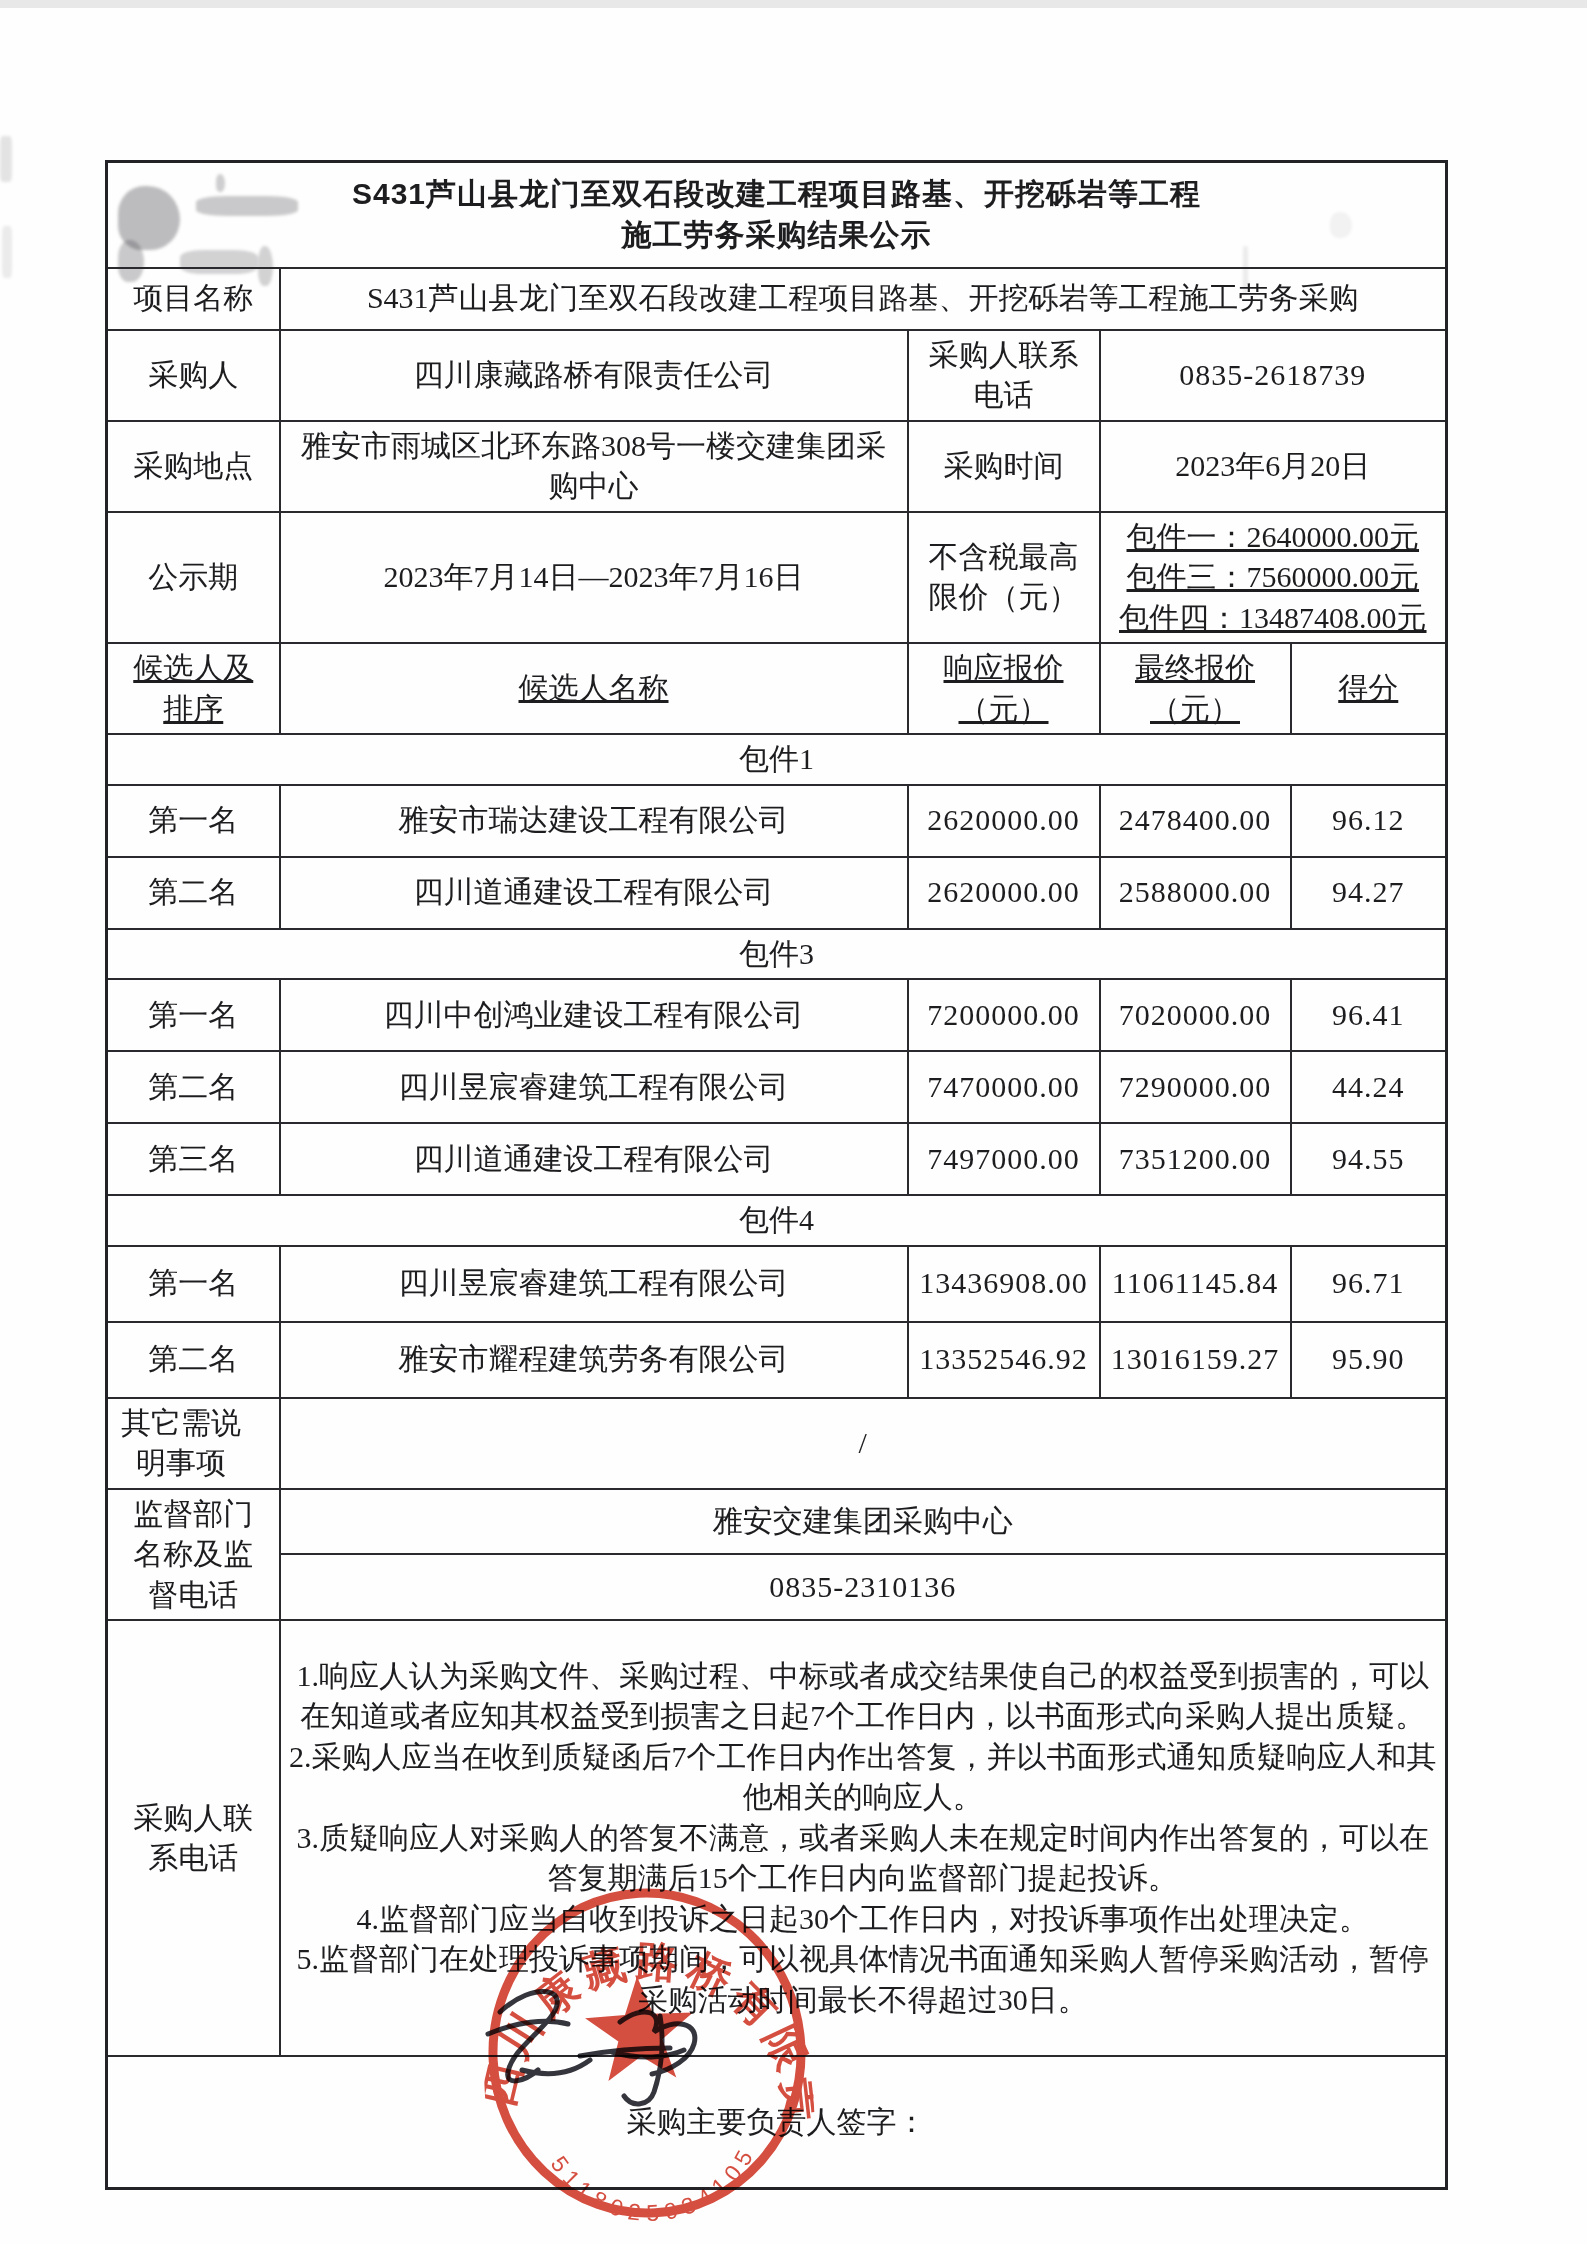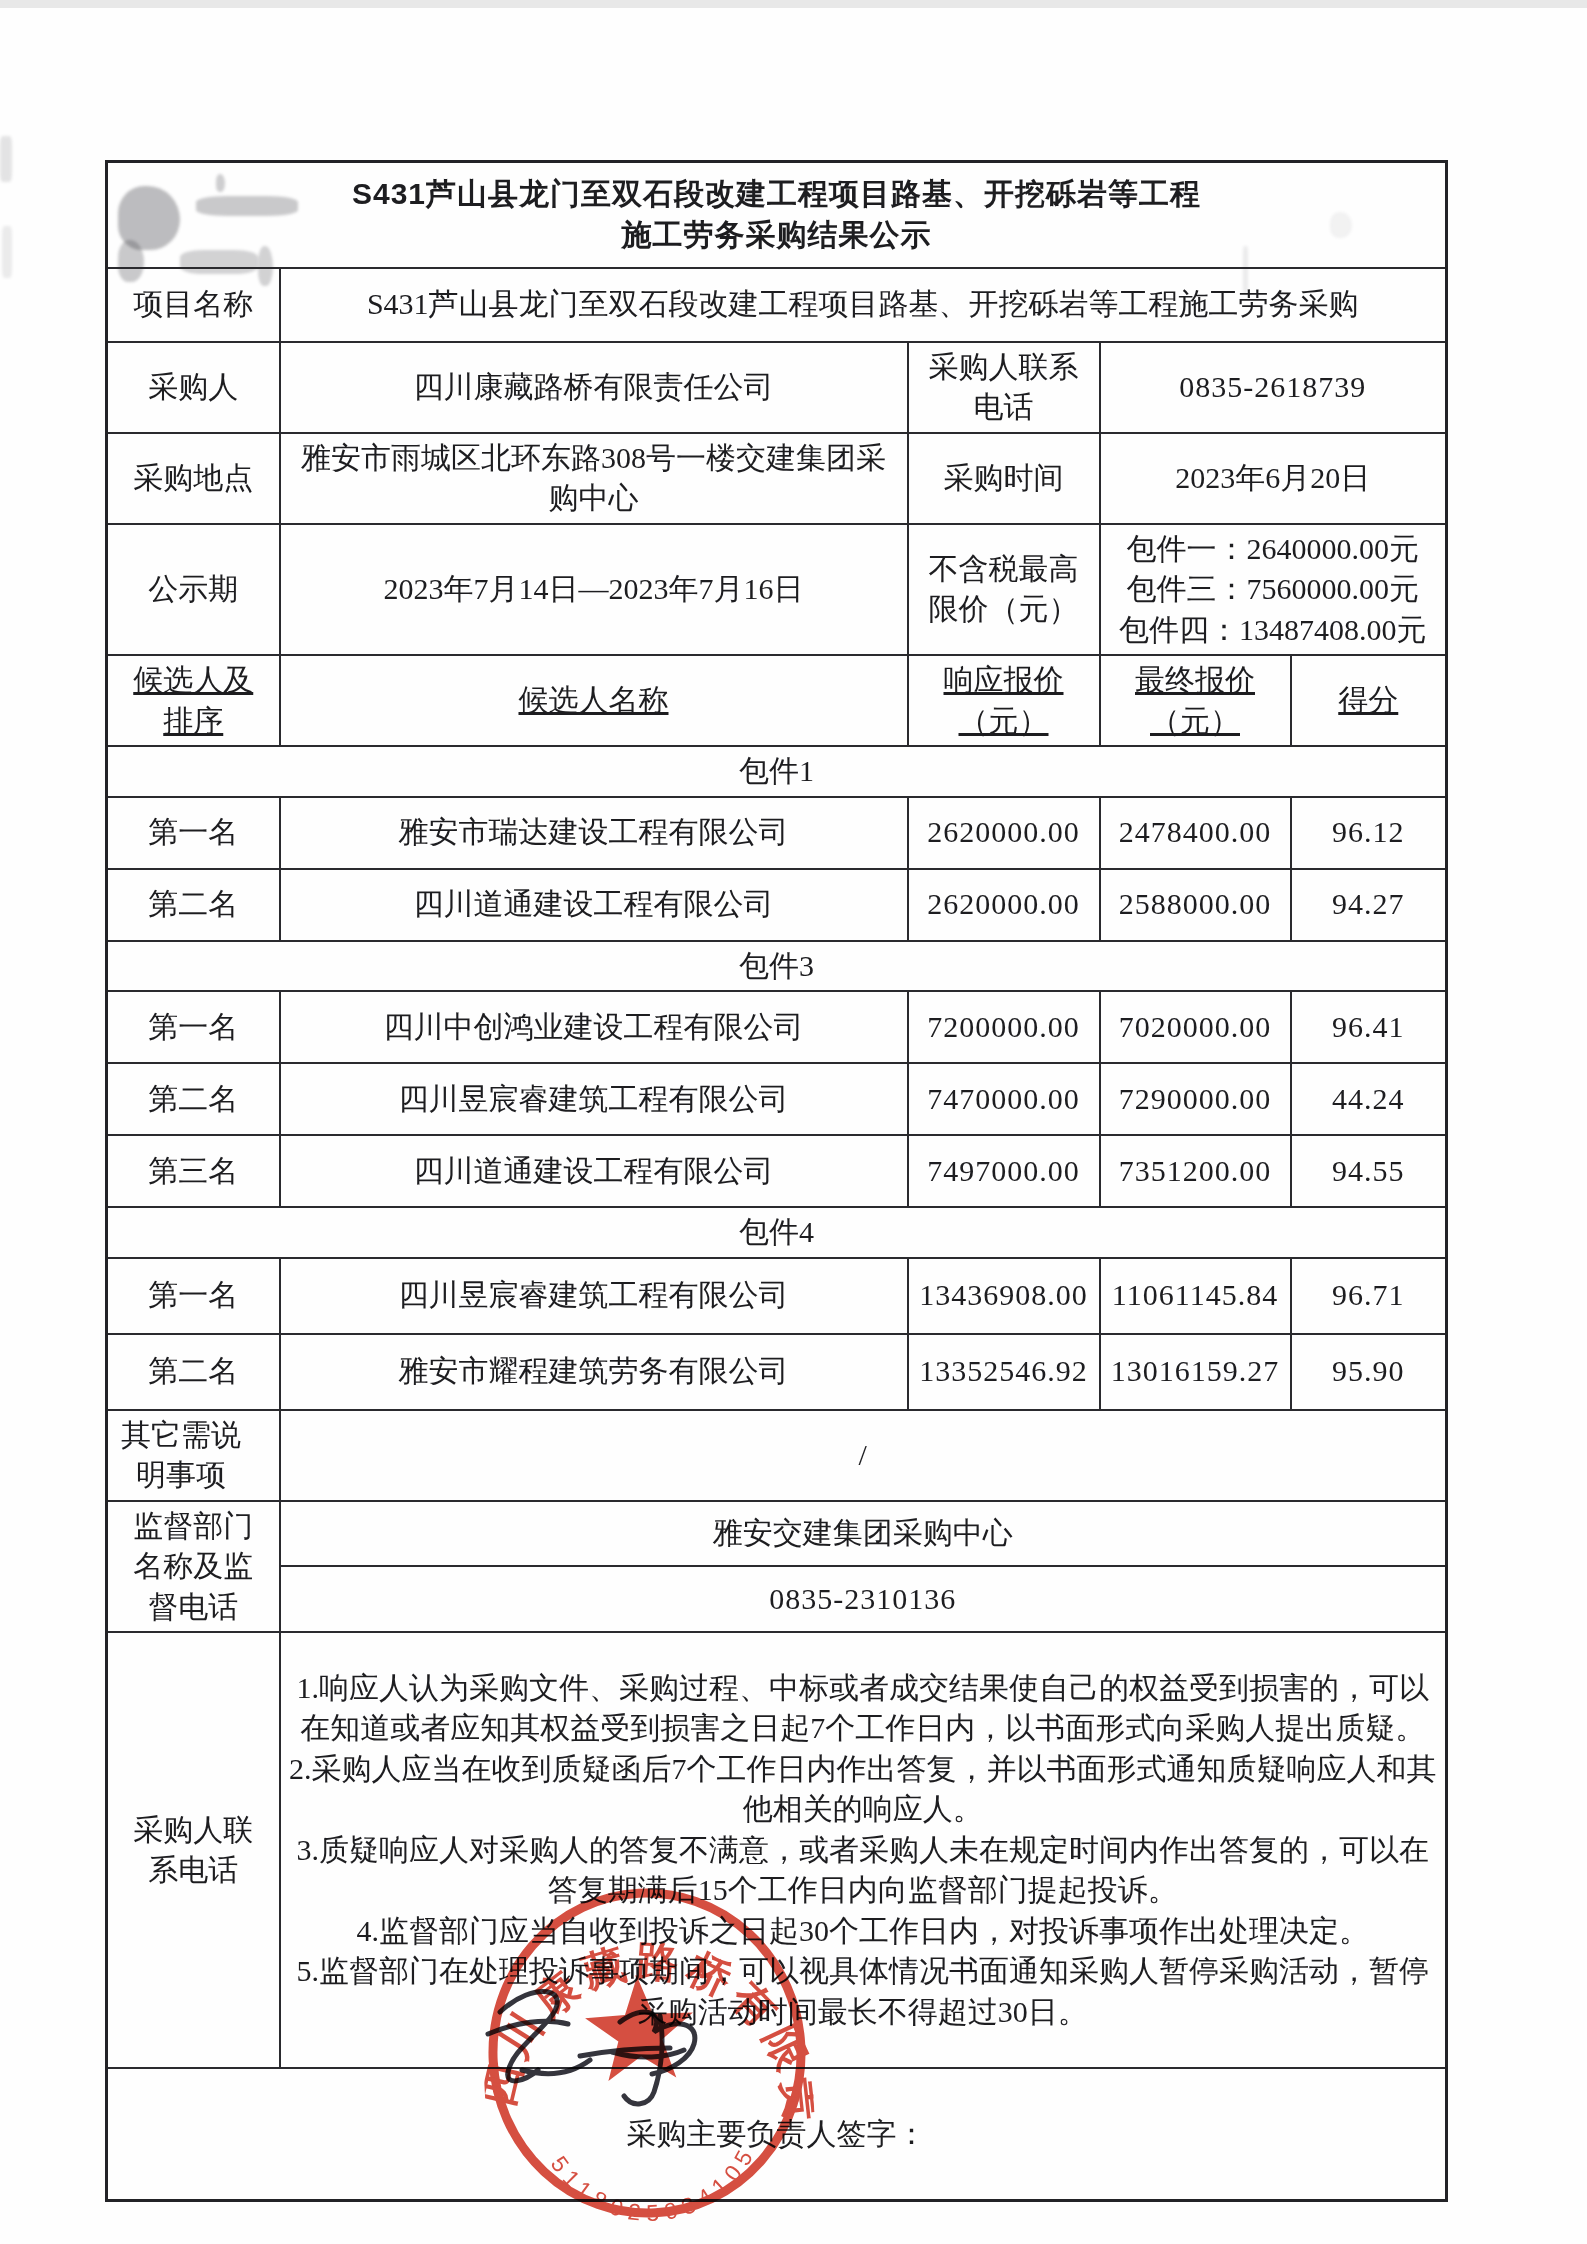--- a/index.html
+++ b/index.html
@@ -35,33 +35,33 @@
     font-size:38px;
     line-height:1.32;
     letter-spacing:1px;
     padding:6px 2px;
   }
   td.lbl{font-size:29px;padding:4px 2px;}
   .narrow4{max-width:130px;margin:0 auto;}
   .narrow6{max-width:178px;margin:0 auto;}
   td.val-left{text-align:left;padding-left:8px;}
   td.val-location{text-align:left;padding-left:8px;padding-right:96px;}
-  td.limits{text-align:left;padding-left:16px;font-size:28px;line-height:1.5;}
+  td.limits{text-align:left;padding-left:16px;font-size:28px;line-height:1.5;text-decoration:underline;}
   td.band{font-size:30px;padding:2px;}
   td.num{font-size:30px;letter-spacing:1px;}
   td.objection{
     text-align:left;font-size:29px;line-height:1.48;
     padding:14px 18px 14px 12px;
   }
   td.sig-row{
     text-align:left;font-size:31px;padding-left:14px;
   }
   
   tr.h-title{height:106px;}
-  tr.h-62{height:74px;} tr.h-80{height:80px;} tr.h-88{height:88px;}
+  tr.h-62{height:62px;} tr.h-80{height:80px;} tr.h-88{height:88px;}
   tr.h-110{height:110px;} tr.h-hdr{height:80px;text-decoration:underline;} tr.h-band{height:44px;}
   tr.h-row{height:72px;} tr.h-row2{height:76px;}
   tr.h-other{height:80px;} tr.h-sup{height:64px;padding-left:34px;}
   tr.h-obj{height:436px;} tr.h-sig{height:132px;}
   
   .stamp{
     position:absolute;left:483px;top:1876px;width:328px;height:338px;
     mix-blend-mode:multiply;opacity:.9;
     transform:rotate(-3deg);
     pointer-events:none;

